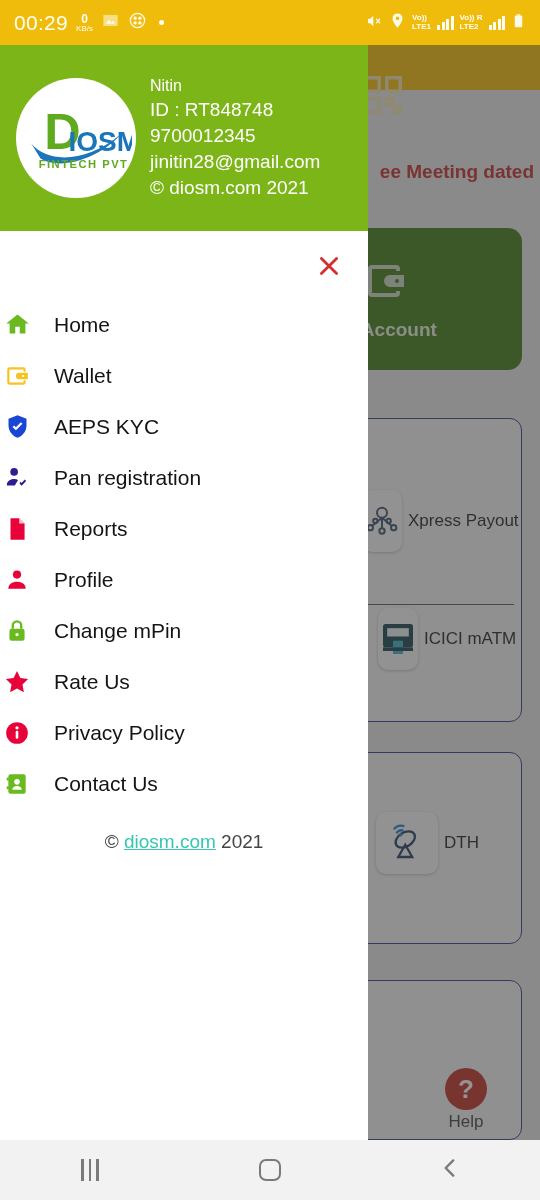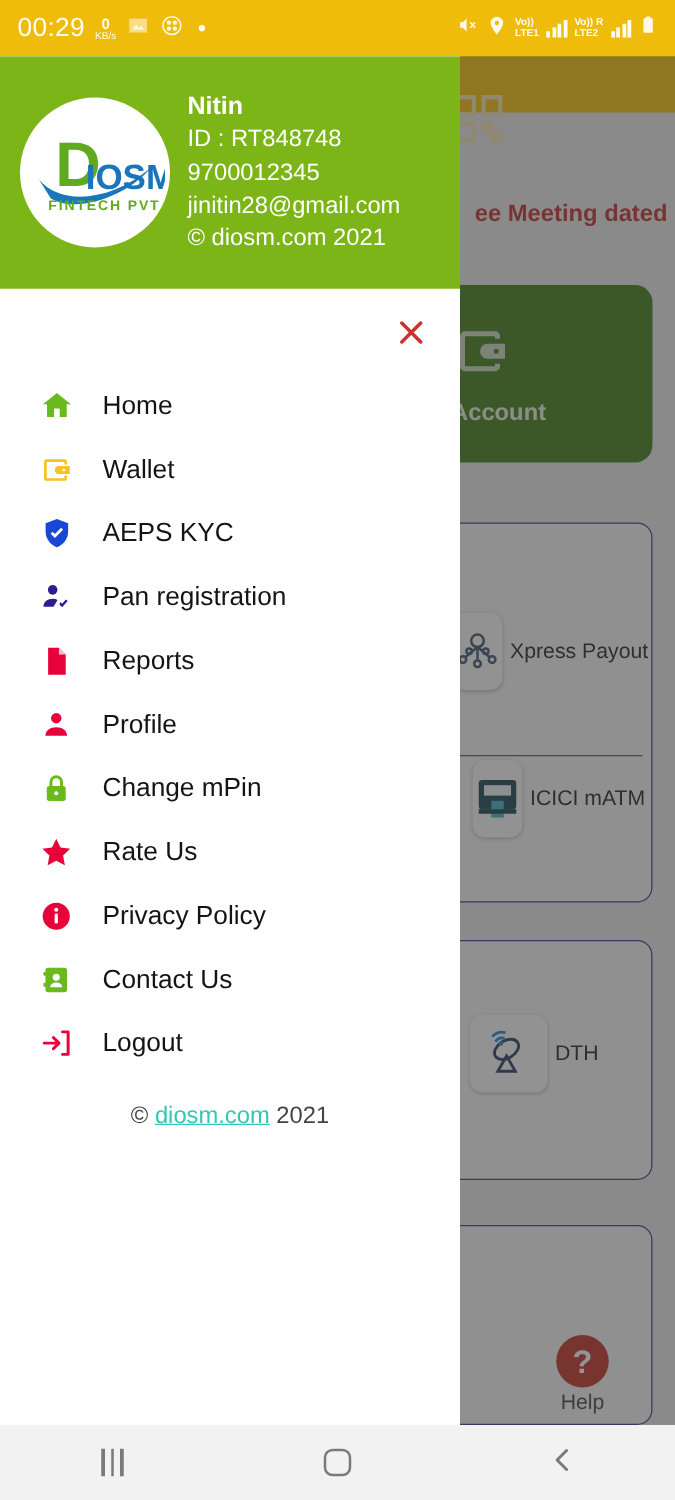--- a/index.html
+++ b/index.html
@@ -96,36 +96,36 @@
   }
   #drawer-header {
     height:186px; background:#7cb518;
     display:flex; align-items:center; padding:0 0 0 16px; gap:14px;
   }
   .logo-circle {
     width:120px; height:120px; border-radius:50%; background:#fff;
     display:flex; align-items:center; justify-content:center; flex:0 0 auto;
   }
   .profile-info { display:flex; flex-direction:column; color:#ffffff; }
-  .profile-info .pname { font-size:20px; font-weight:bold; line-height:1.38; }
+  .profile-info .pname { font-size:16px; font-weight:normal; line-height:1.38; }
   .profile-info .pline { font-size:19px; line-height:1.38; }
 
   #menu-title-row {
     display:flex; align-items:center; padding:18px 22px 10px 18px;
   }
   #menu-title { font-size:23px; font-weight:bold; color:#1a1a1a; }
   #close-btn {
     margin-left:auto; width:34px; height:34px;
     display:flex; align-items:center; justify-content:center; cursor:pointer;
   }
 
   #menu-list { padding:6px 0 0 0; }
   .menu-item {
     display:flex; align-items:center; gap:22px;
-    height:51px; padding-left:30px; cursor:pointer;
+    height:51px; padding-left:2px; cursor:pointer;
   }
   .menu-icon { width:30px; height:30px; display:flex; align-items:center; justify-content:center; flex:0 0 auto; }
   .menu-label { font-size:21px; color:#141414; }
 
   #drawer-footer {
     margin-top:22px; text-align:center; font-size:19px; color:#444;
   }
   #drawer-footer .link { color:#35c6b4; text-decoration:underline; }
 
   
@@ -418,29 +418,20 @@
           <rect x="4" y="3" width="16" height="18" rx="2"></rect>
           <circle cx="12" cy="10" r="2.6" fill="#fff"></circle>
           <path d="M7.6 17.4c0-2.3 2-3.5 4.4-3.5s4.4 1.2 4.4 3.5H7.6z" fill="#fff"></path>
           <rect x="2.5" y="6" width="2" height="3" rx="1"></rect>
           <rect x="2.5" y="14" width="2" height="3" rx="1"></rect>
         </svg>
       </span>
       <span class="menu-label">Contact Us</span>
     </div>
 
-    <div class="menu-item">
-      <span class="menu-icon">
-        <svg viewBox="0 0 24 24" width="27" height="27" fill="none" stroke="#e8023a" stroke-width="2.1" stroke-linecap="round" stroke-linejoin="round">
-          <path d="M3 12h10M9.5 8l4 4-4 4"></path>
-          <path d="M16 4h4v16h-4"></path>
-        </svg>
-      </span>
-      <span class="menu-label">Logout</span>
-    </div>
   </div>
 
   <div id="drawer-footer">
     <span>©</span>
     <span class="link">diosm.com</span>
     <span>2021</span>
   </div>
 </div>
 
 <div id="nav-bar">

